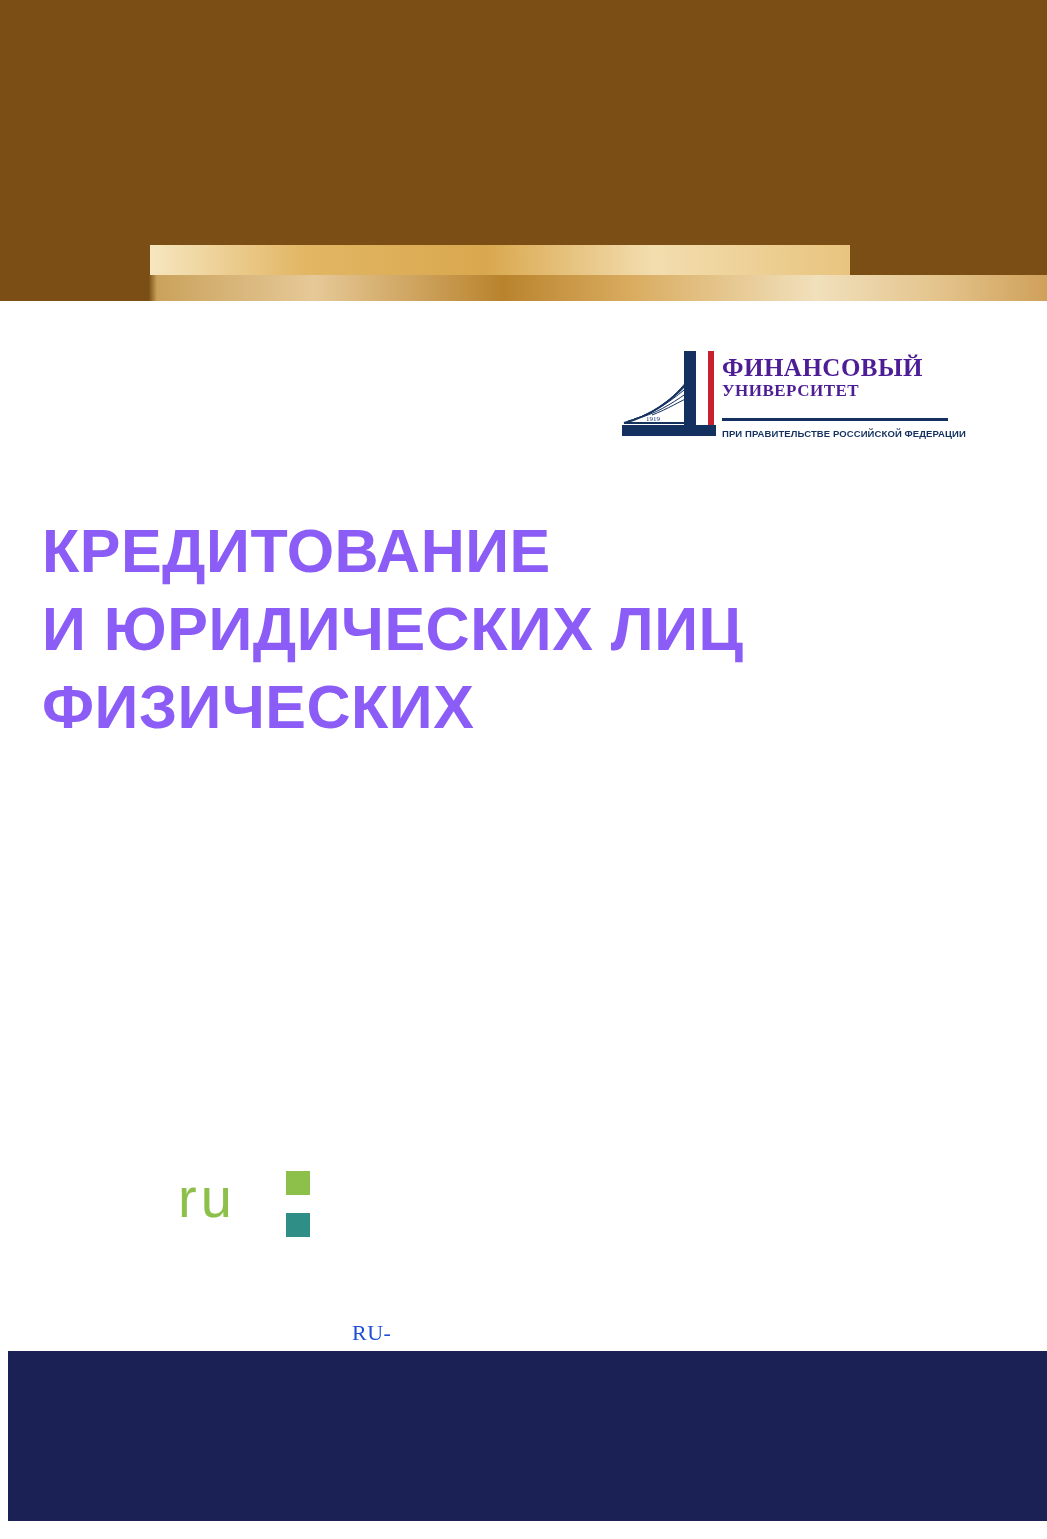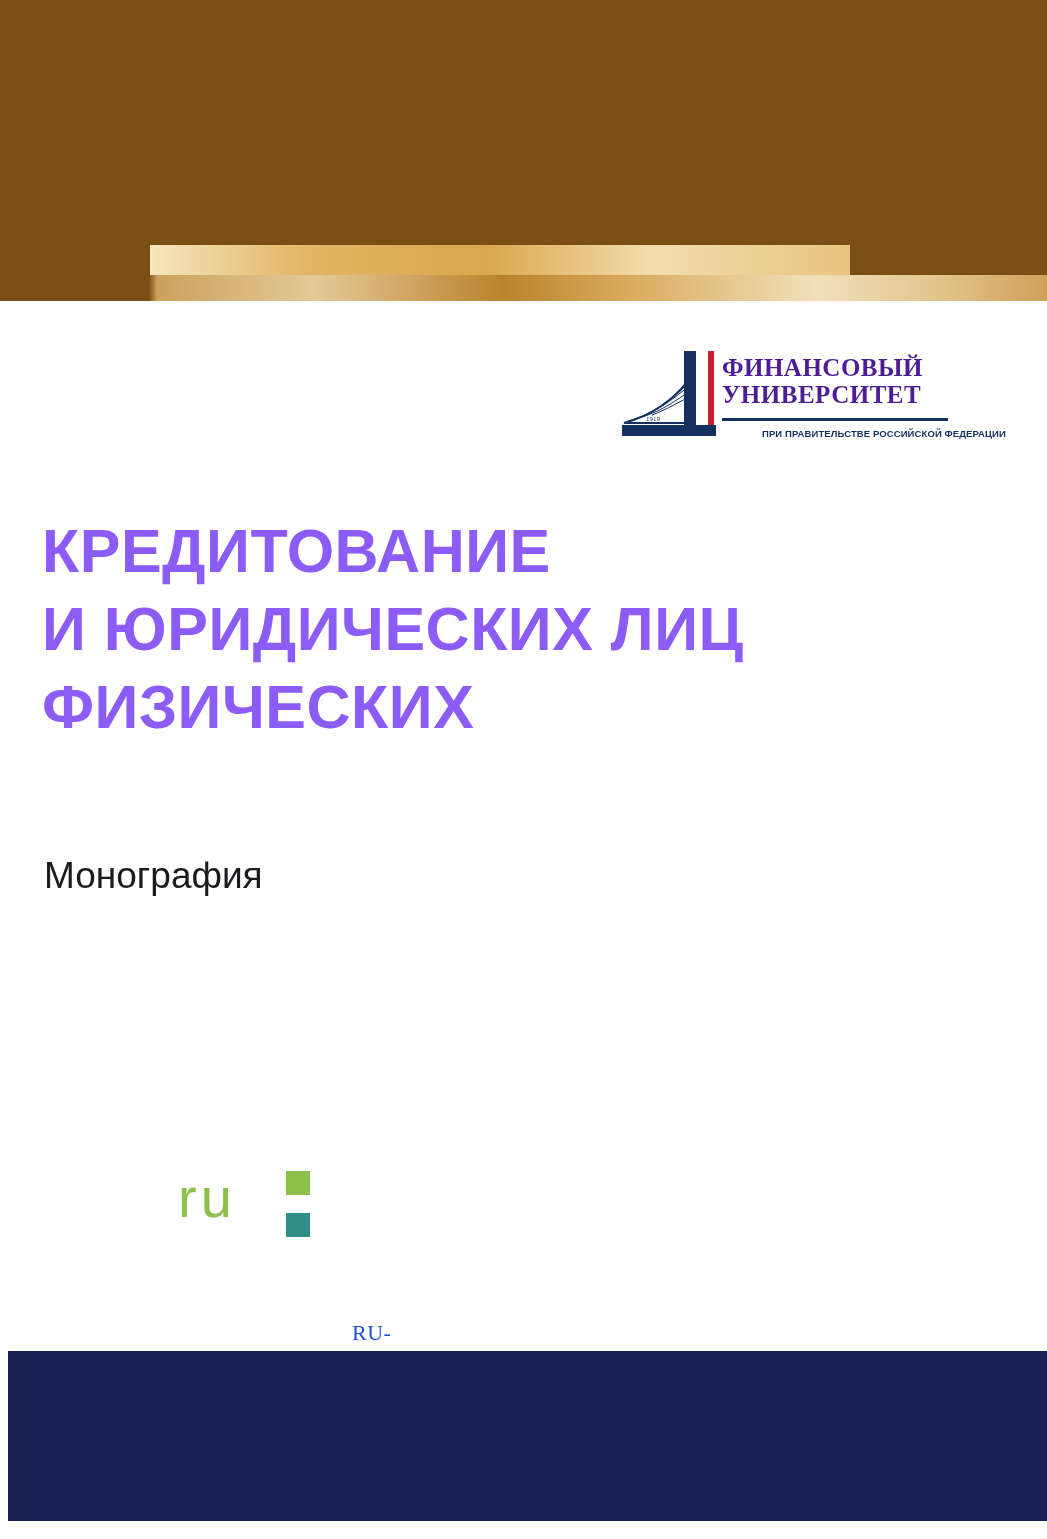--- a/index.html
+++ b/index.html
@@ -72,30 +72,29 @@
   }
   .uni-line1, .uni-line2 {
     font-family: "Liberation Serif", serif;
     font-weight: bold;
     color: #4c1d95;
     letter-spacing: 0.5px;
     line-height: 1.06;
     white-space: nowrap;
   }
   .uni-line1 { font-size: 25px; }
-  .uni-line2 { font-size: 25px; }
+  .uni-line2 { font-size: 17px; }
   .uni-sub {
     margin-top: 5px;
     font-family: "Liberation Sans", sans-serif;
     font-size: 9.5px;
     font-weight: bold;
     color: #13305f;
     letter-spacing: 0.1px;
     white-space: nowrap;
-    margin-left: 40px;
   }
   .uni-rule {
     position: absolute;
     left: 104px;
     top: 73px;
     width: 226px;
     height: 3px;
     background: #13305f;
   }
 
@@ -251,21 +250,20 @@
       <div class="uni-sub">ПРИ ПРАВИТЕЛЬСТВЕ РОССИЙСКОЙ ФЕДЕРАЦИИ</div>
     </div>
   </div>
 
   <div class="title">
     <div>КРЕДИТОВАНИЕ</div>
     <div>И ЮРИДИЧЕСКИХ ЛИЦ</div>
     <div>ФИЗИЧЕСКИХ</div>
   </div>
 
-  <div class="subtitle">Монография</div>
 
 
   <div class="ruscience">
     <div class="rs-ru">ru</div>
     <div class="rs-sq1"></div>
     <div class="rs-sq2"></div>
     <div class="rs-url">RU-SCIENCE.COM</div>
   </div>
 
   <div class="bottom-band"></div>

